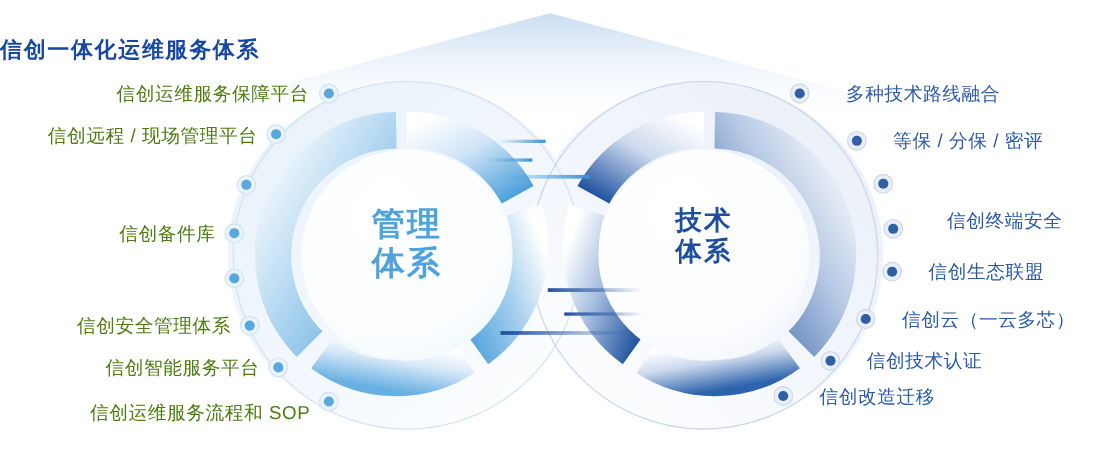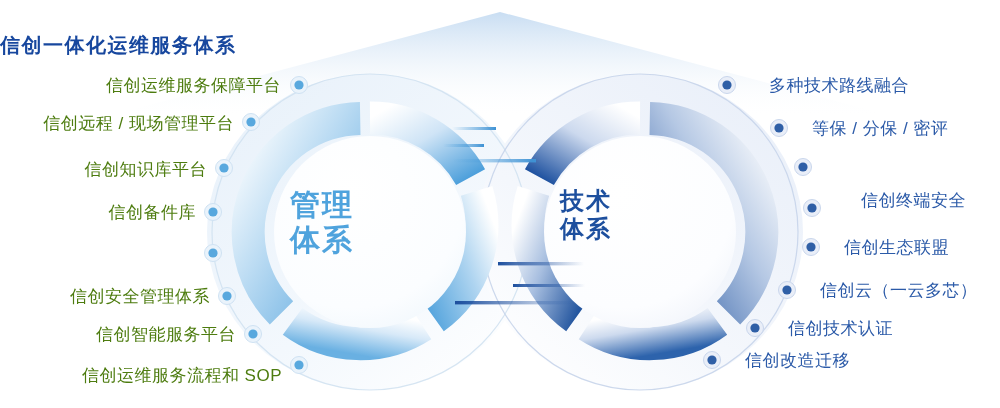--- a/index.html
+++ b/index.html
@@ -17,21 +17,21 @@
     font-size:17px;
     letter-spacing:0.5px;
     white-space:nowrap;
     line-height:1;
   }
   .lbl-left{ color:#4d7c0f; text-align:right; }
   .lbl-right{ color:#2b5aa8; text-align:left; }
 
   .center-txt{
     position:absolute;
-    text-align:left;
+    text-align:center;
     font-weight:bold;
     line-height:1.18;
     letter-spacing:2px;
   }
   #center-left-text{ color:#4fa3dd; font-size:30px; }
   #center-right-text{ color:#1d4f9e; font-size:24px; }
 
   #main-title{
     position:absolute;
     left:0;right:0;top:32px;
@@ -242,21 +242,20 @@
     <div>体系</div>
   </div>
 
   <div class="center-txt" id="center-right-text" style="left:560px;top:187px;width:160px;">
     <div>技术</div>
     <div>体系</div>
   </div>
 
   <div class="lbl lbl-left" style="right:719px;top:77px;">信创运维服务保障平台</div>
   <div class="lbl lbl-left" style="right:766px;top:115px;">信创远程 / 现场管理平台</div>
-  <div class="lbl lbl-left" style="right:793px;top:161px;">信创知识库平台</div>
   <div class="lbl lbl-left" style="right:804px;top:204px;">信创备件库</div>
   <div class="lbl lbl-left" style="right:790px;top:288px;">信创安全管理体系</div>
   <div class="lbl lbl-left" style="right:764px;top:326px;">信创智能服务平台</div>
   <div class="lbl lbl-right" style="left:769px;top:77px;">多种技术路线融合</div>
 
   <div class="lbl lbl-left" style="right:718px;top:367px;">信创运维服务流程和 SOP</div>
   <div class="lbl lbl-right" style="left:812px;top:120px;">等保 / 分保 / 密评</div>
   <div class="lbl lbl-right" style="left:845px;top:192px;margin-left:16px;">信创终端安全</div>
   <div class="lbl lbl-right" style="left:844px;top:239px;">信创生态联盟</div>
   <div class="lbl lbl-right" style="left:820px;top:282px;">信创云（一云多芯）</div>

